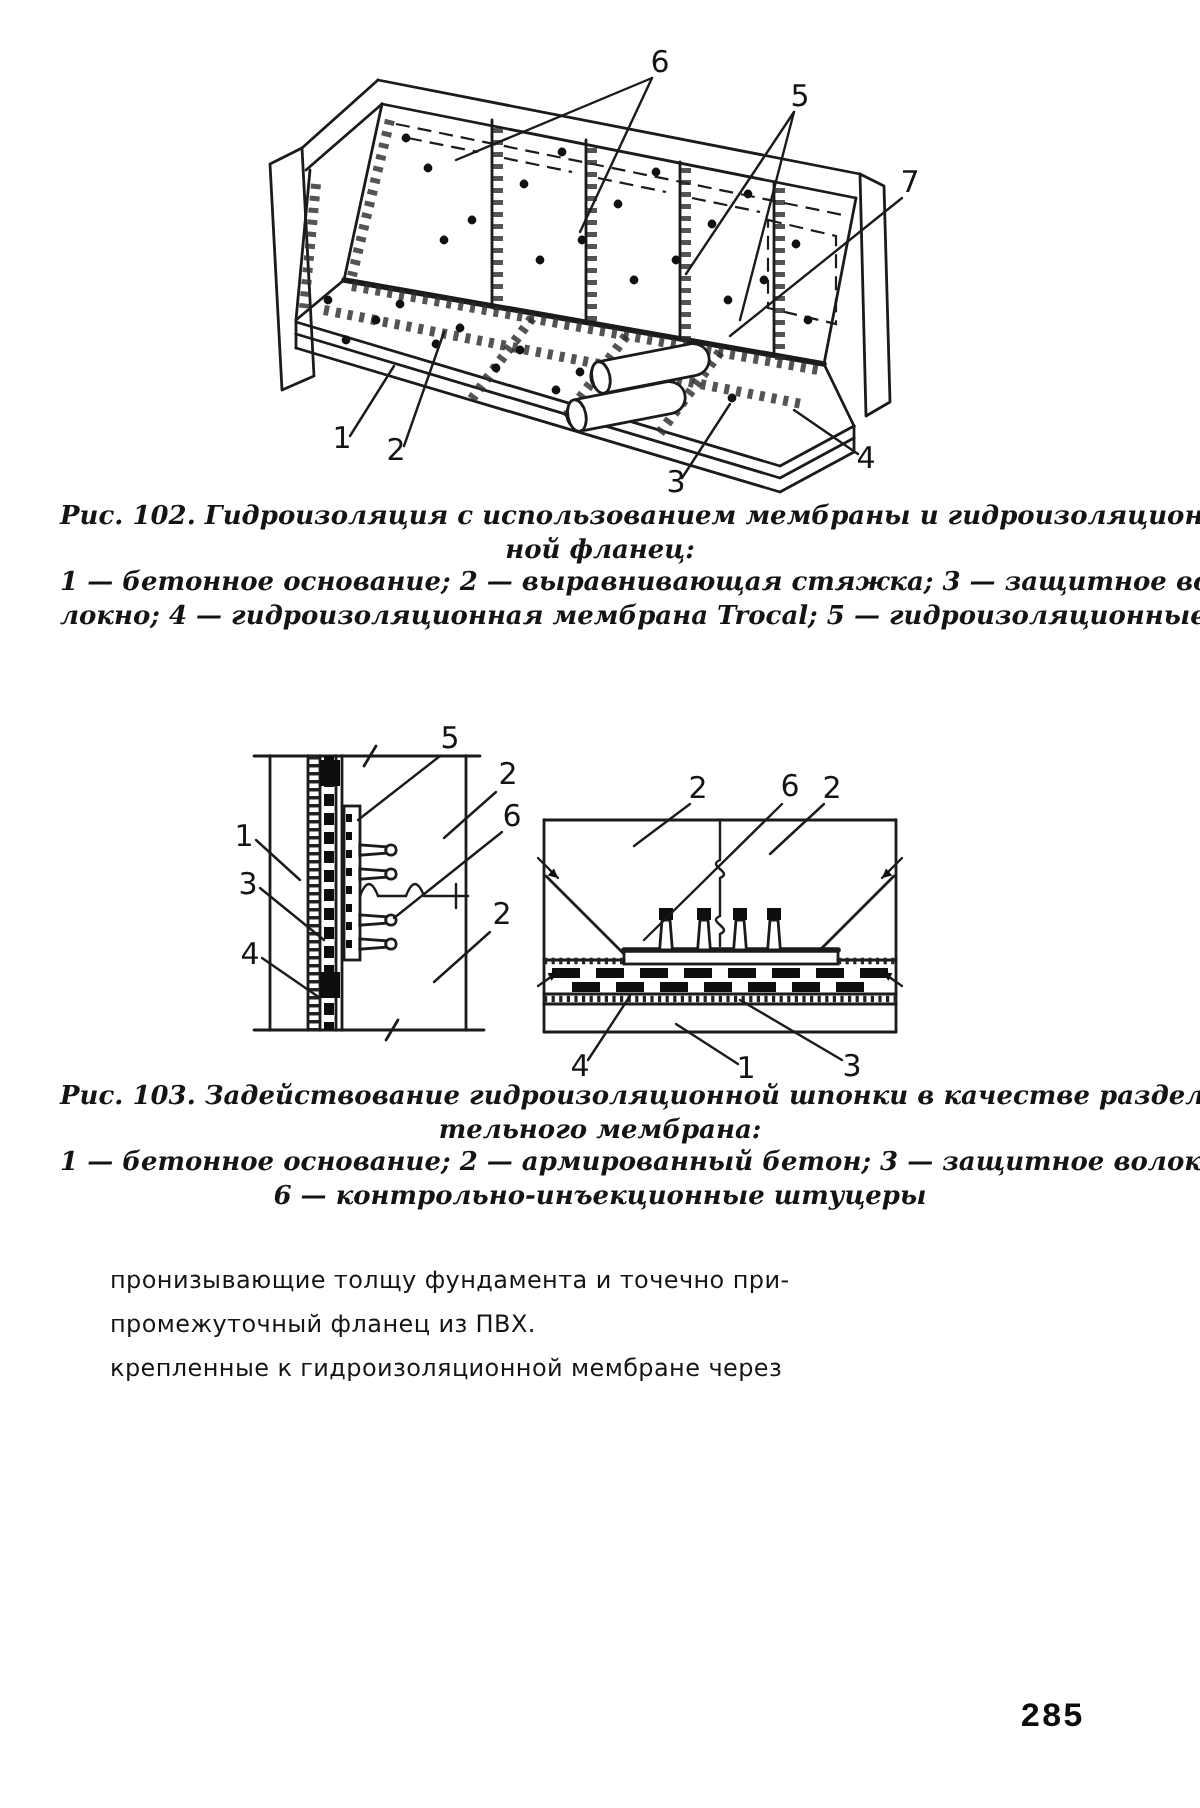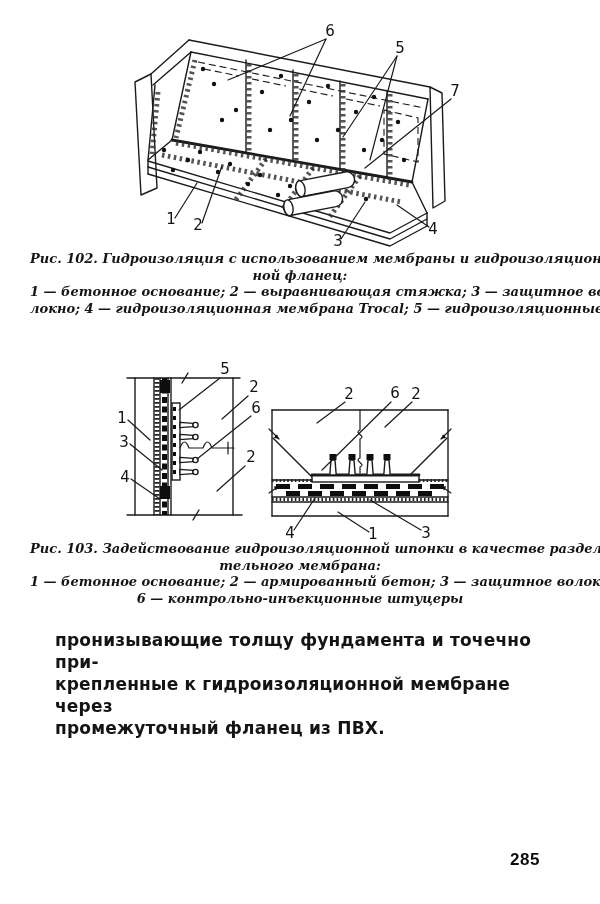--- a/index.html
+++ b/index.html
@@ -9,26 +9,26 @@
   }
   .figsvg { position:absolute; }
   .caption {
     position:absolute; left:30px; width:540px; text-align:center;
     font-family:"DejaVu Serif", serif; font-style:italic; font-weight:bold;
     font-size:13px; line-height:16.5px; color:#141414;
   }
   .cap-line { white-space:nowrap; }
   .body-text {
     position:absolute; left:55px; top:629px; width:510px;
-    font-family:"DejaVu Sans", sans-serif; font-size:17px; line-height:22px;
-    letter-spacing:0.2px; color:#141414;font-weight:bold;
+    font-family:"DejaVu Sans", sans-serif; font-size:12px; line-height:22px;
+    letter-spacing:0.2px; color:#141414;
   }
   .pageno {
     position:absolute; left:510px; top:850px;
-    font-family:Liberation Sans, sans-serif; font-weight:bold; font-size:17px;
+    font-family:Liberation Mono, monospace; font-weight:bold; font-size:17px;
     letter-spacing:0.5px; color:#0d0d0d;
   }
   
   .ln   { fill:none; stroke:#1b1b1b; stroke-width:1.4; stroke-linejoin:round; stroke-linecap:round; }
   .thick{ stroke-width:2.8; }
   .lnw  { fill:#ffffff; stroke:#1b1b1b; stroke-width:1.4; }
   .ld   { fill:none; stroke:#1b1b1b; stroke-width:1.2; stroke-linecap:round; }
   .d1   { fill:none; stroke:#1b1b1b; stroke-width:1.1; stroke-dasharray:7 4; }
   .spk  { fill:none; stroke:#2e2e2e; stroke-width:5; stroke-dasharray:2.5 3.5; opacity:0.82; }
   .dot  { fill:#111111; }
@@ -318,19 +318,19 @@
 
   <div class="caption" style="top:541px;">
     <div class="cap-line">Рис. 103. Задействование гидроизоляционной шпонки в качестве раздели-</div>
     <div class="cap-line">тельного мембрана:</div>
     <div class="cap-line">1 — бетонное основание; 2 — армированный бетон; 3 — защитное волок-</div>
     <div class="cap-line">6 — контрольно-инъекционные штуцеры</div>
   </div>
 
   <div class="body-text">
     <div>пронизывающие толщу фундамента и точечно при-</div>
+    <div>промежуточный фланец из ПВХ.</div>
     <div>крепленные к гидроизоляционной мембране через</div>
-    <div>промежуточный фланец из ПВХ.</div>
   </div>
 
   <div class="pageno">285</div>
 
 </div>
 
 </body></html>

